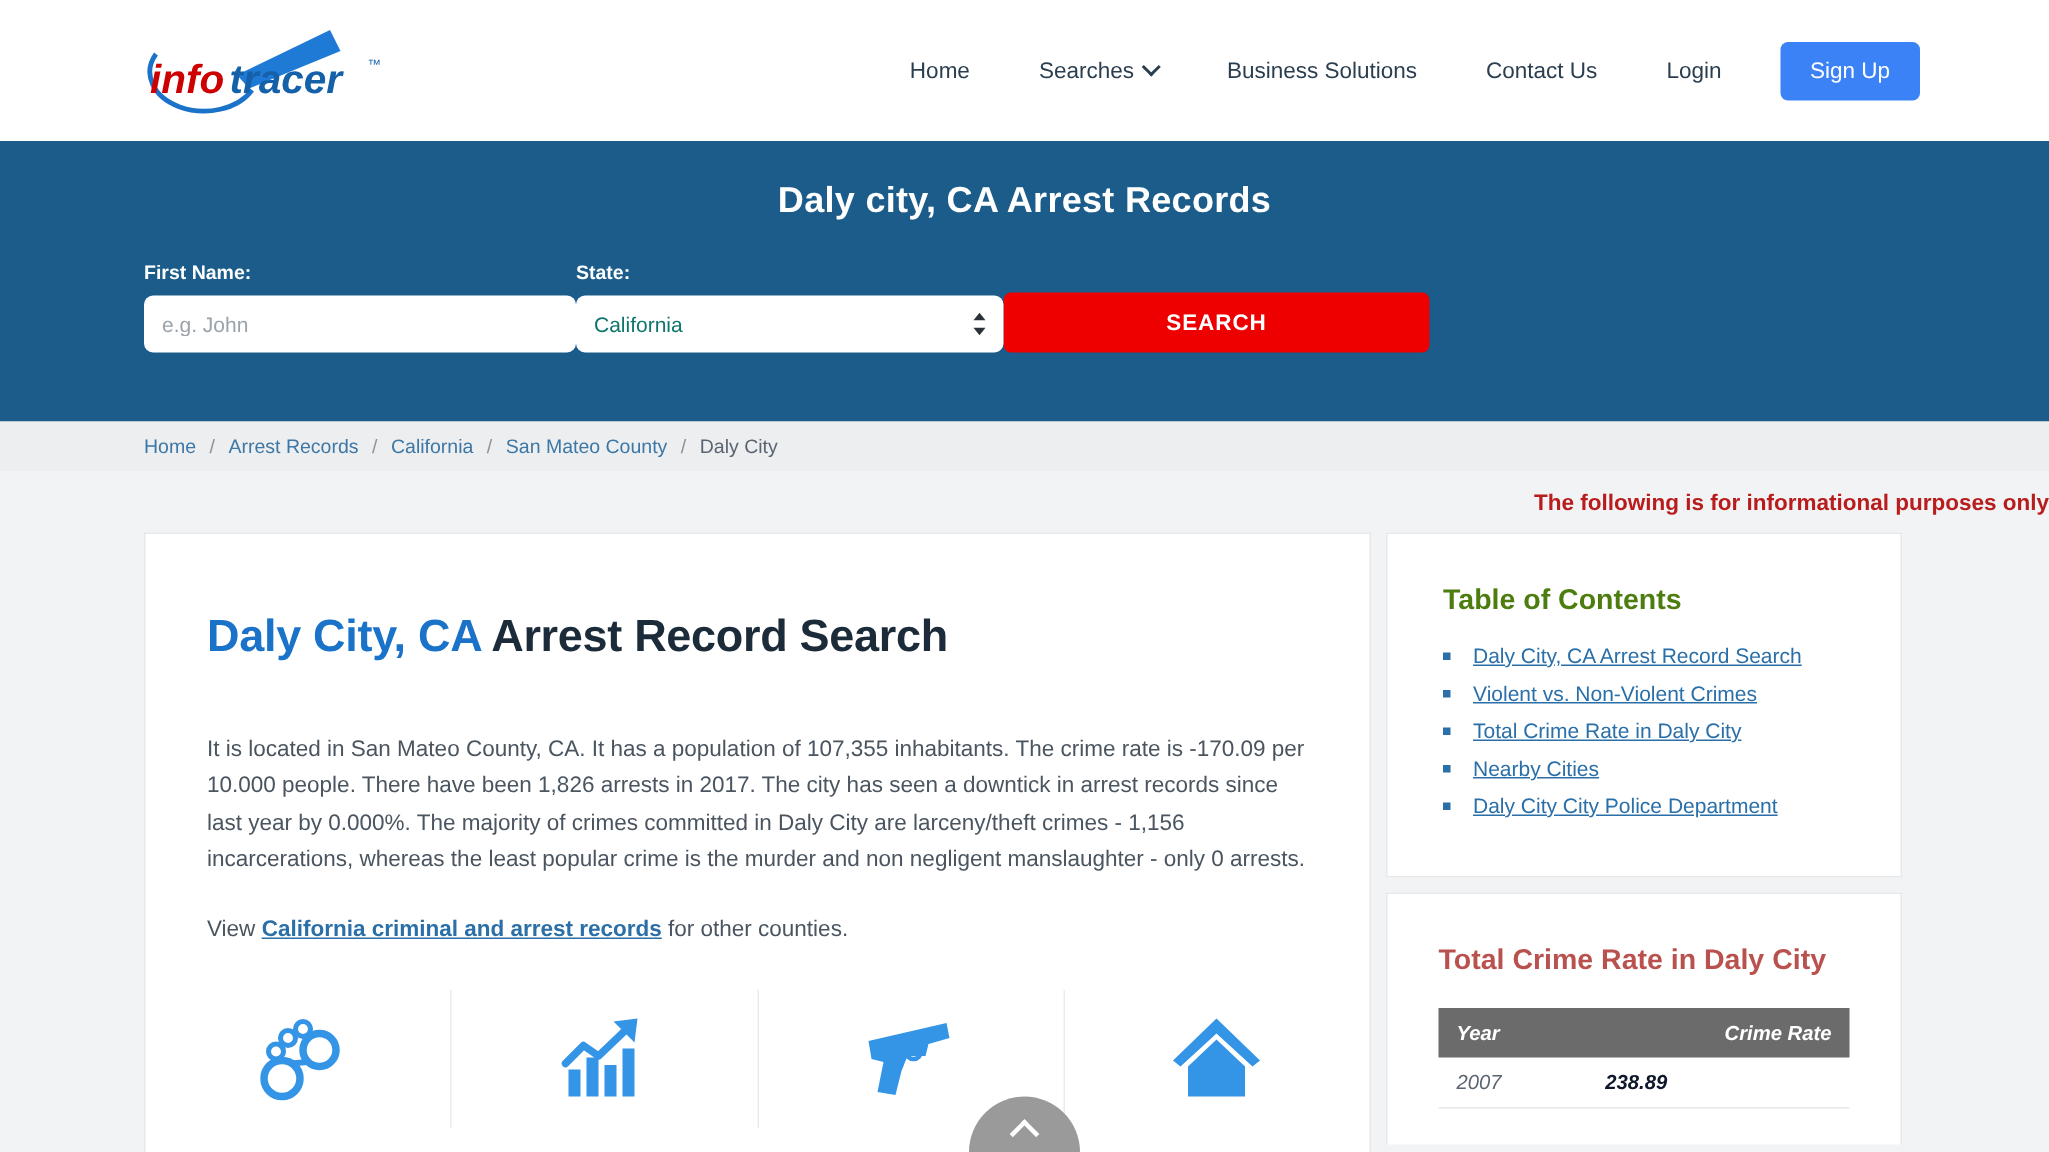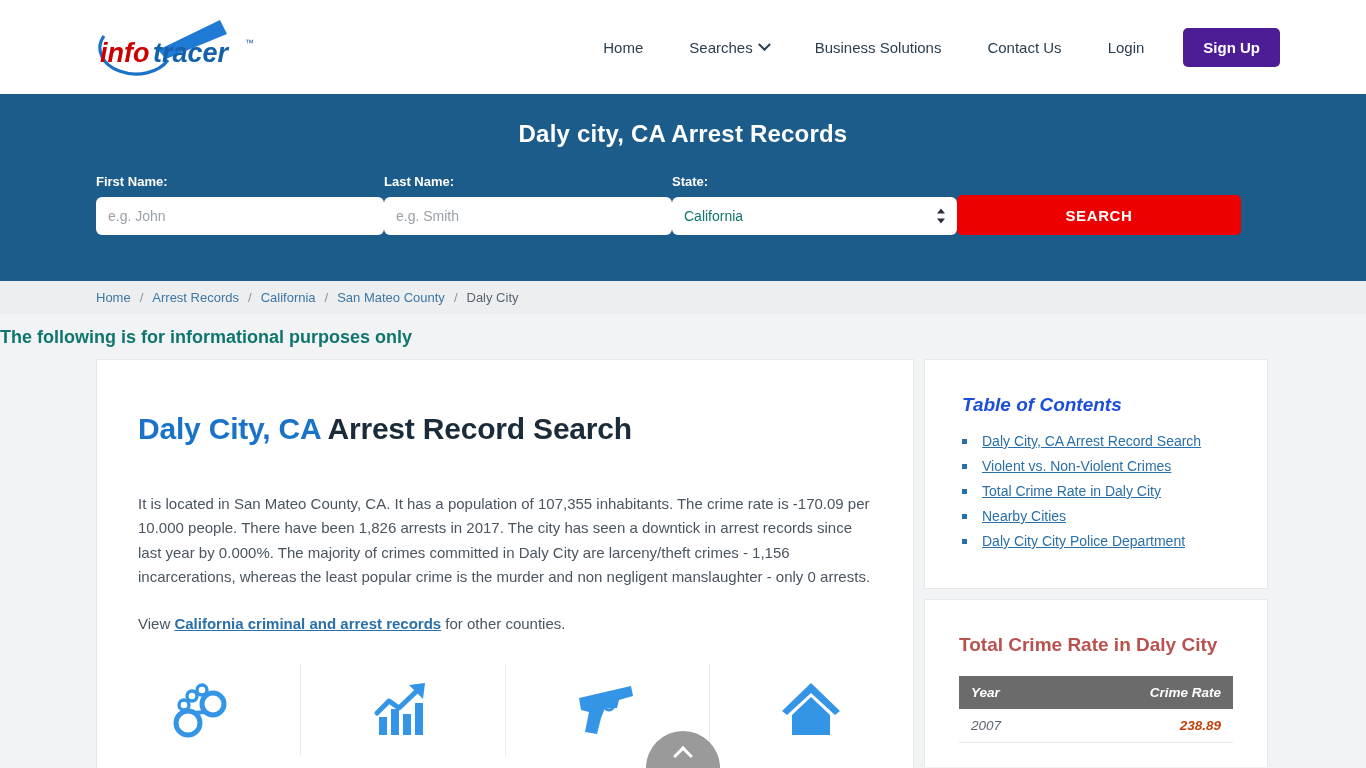--- a/index.html
+++ b/index.html
@@ -42,24 +42,24 @@
     line-height: 1;
   }
   .chev-down {
     width: 9px; height: 9px;
     border-right: 2px solid #2b3e50;
     border-bottom: 2px solid #2b3e50;
     transform: rotate(45deg) translate(-2px,-2px);
     display: inline-block;
   }
   .signup-btn {
-    background: #4c1d95;
+    background: #3b82f6;
     color: #fff;
     font-size: 15px;
-    font-weight: bold;
+    font-weight: normal;
     border: none;
     border-radius: 5px;
     padding: 12px 20px;
     margin-left: 16px;
     cursor: pointer;
     line-height: 1;
   }
 
   
   .hero {
@@ -141,24 +141,24 @@
   }
   .crumb-link {
     font-size: 13px;
     color: #3d77a5;
     text-decoration: none;
   }
   .crumb-sep { font-size: 13px; color: #8b949c; margin: 0 9px; }
   .crumb-current { font-size: 13px; color: #5b6570; }
 
   .disclaimer {
-    text-align: left;
-    font-size: 18px;
-    font-weight: bold;
-    color: #0f766e;
+    text-align: right;
+    font-size: 15px;
+    font-weight: bold;
+    color: #b91c1c;
     padding: 13px 0 11px 0;
   }
 
   
   .content {
     display: flex;
     gap: 10px;
     padding: 0 96px;
     align-items: flex-start;
   }
@@ -215,23 +215,22 @@
     margin-bottom: 10px;
   }
   .side-card.crime {
     padding: 34px 34px 0 34px;
     border-bottom: none;
     min-height: 168px;
   }
   .toc-title {
     font-size: 19px;
     font-weight: bold;
-    color: #1d4ed8;
+    color: #4d7c0f;
     margin-bottom: 17px;
-    font-style: italic;
   }
   .toc-list { list-style: none; }
   .toc-list li {
     display: flex;
     align-items: baseline;
     margin-bottom: 9px;
   }
   .toc-bullet {
     width: 5px; height: 5px;
     background: #2a6fa8;
@@ -266,23 +265,22 @@
     text-align: left;
   }
   .crime-table th.right { text-align: right; }
   .crime-table td {
     font-size: 13.5px;
     color: #5b6570;
     padding: 9px 12px;
     border-bottom: 1px solid #e6e8ea;
   }
   .crime-table td.right {
-    text-align: right;
-    font-weight: bold;
-    color: #c2410c;
+    font-weight: bold;
+    color: #0f172a;
     margin-top: 11px;
   }
 
   
   .scroll-top {
     position: absolute;
     left: 646px;
     top: 731px;
     width: 74px;
     height: 74px;
@@ -345,24 +343,20 @@
 
 <section class="hero">
   <h1 class="hero-title">Daly city, CA Arrest Records</h1>
 
   <div class="search-row">
     <div class="field fname">
       <label class="field-label">First Name:</label>
       <input type="text" placeholder="e.g. John" style="">
     </div>
 
-    <div class="field lname">
-      <label class="field-label">Last Name:</label>
-      <input type="text" placeholder="e.g. Smith" style="">
-    </div>
 
     <div class="field state">
       <label class="field-label">State:</label>
       <div class="select-wrap">
         <select>
           <option>California</option>
         </select>
         <svg class="select-arrows" viewBox="0 0 10 17">
           <path d="M5 1 L9 6 L1 6 Z" fill="#2b3138"></path>
           <path d="M5 16 L9 11 L1 11 Z" fill="#2b3138"></path>

